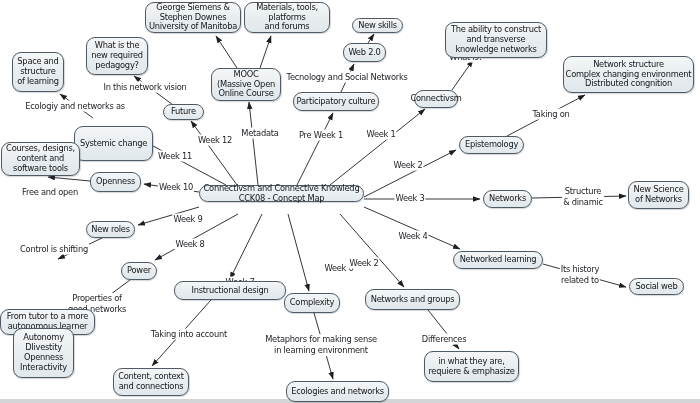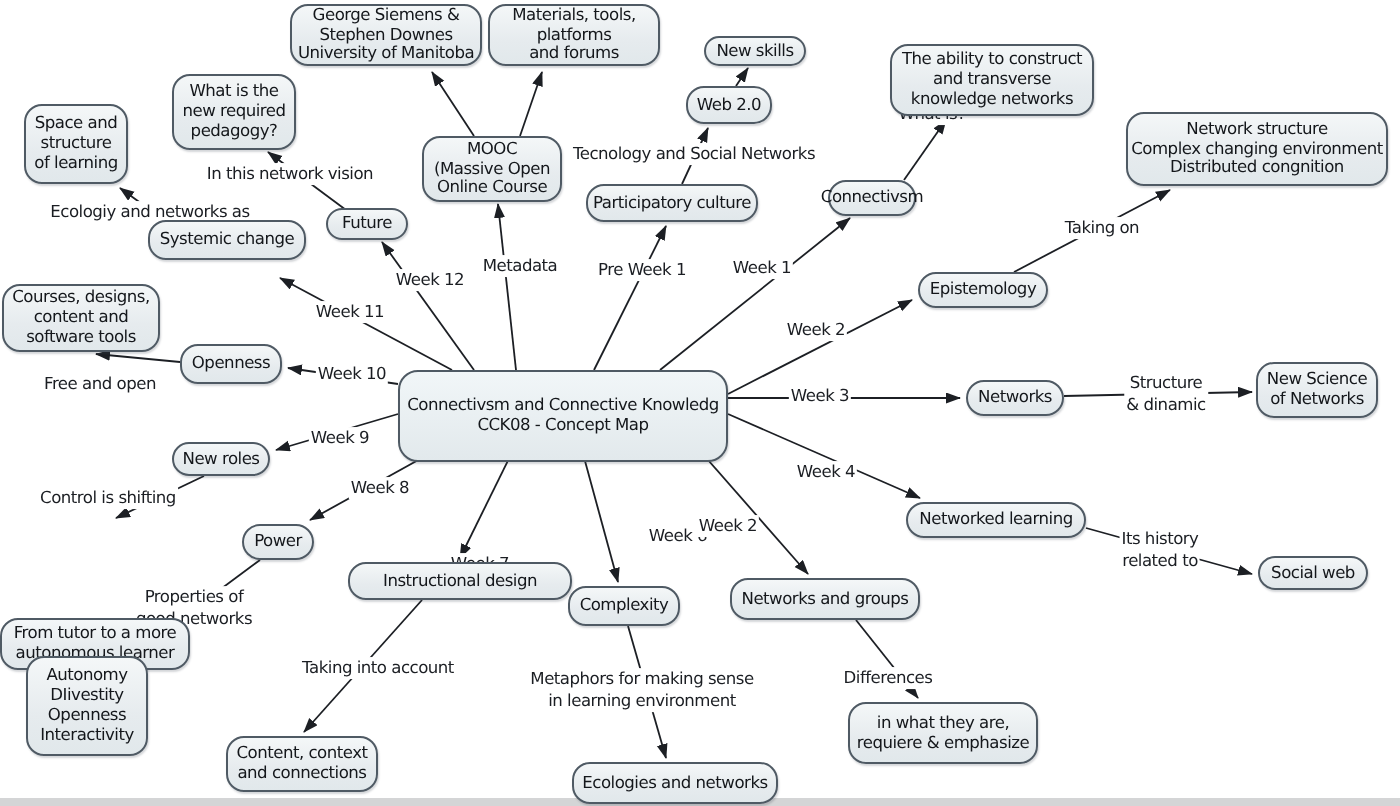--- a/index.html
+++ b/index.html
@@ -80,21 +80,21 @@
       <div class="edge-label" style="left: 321px; top: 135px;">Pre Week 1</div>
       <div class="edge-label" style="left: 381px; top: 134px;">Week 1</div>
       <div class="edge-label" style="left: 215px; top: 140px;">Week 12</div>
       <div class="edge-label" style="left: 175px; top: 156px;">Week 11</div>
       <div class="edge-label" style="left: 408px; top: 165px;">Week 2</div>
       <div class="edge-label" style="left: 176px; top: 187px;">Week 10</div>
       <div class="edge-label" style="left: 410px; top: 198px;">Week 3</div>
       <div class="edge-label" style="left: 50px; top: 192px;">Free and open</div>
       <div class="edge-label" style="left: 583px; top: 197px;">Structure
 &amp; dinamic</div>
-      <div class="edge-label" style="left: 170px; top: 219px;">Week 9</div>
+      <div class="edge-label" style="left: 188px; top: 219px;">Week 9</div>
       <div class="edge-label" style="left: 413px; top: 236px;">Week 4</div>
       <div class="edge-label" style="left: 190px; top: 244px;">Week 8</div>
       <div class="edge-label" style="left: 54px; top: 249px;">Control is shifting</div>
       <div class="edge-label" style="left: 240px; top: 258px; margin-top: 24px;">Week 7</div>
       <div class="edge-label" style="left: 299px; top: 268px; margin-left: 40px;">Week 6</div>
       <div class="edge-label" style="left: 364px; top: 263px;">Week 2</div>
       <div class="edge-label" style="left: 580px; top: 275px;">Its history
 related to</div>
       <div class="edge-label" style="left: 97px; top: 304px;">Properties of
 good networks</div>
@@ -123,27 +123,27 @@
 of learning</div>
       <div class="node" style="left: 86px; top: 37px; width: 62px; height: 38px;">What is the
 new required
 pedagogy?</div>
       <div class="node" style="left: 211px; top: 68px; width: 70px; height: 33px;">MOOC
 (Massive Open
 Online Course</div>
       <div class="node" style="left: 293px; top: 92px; width: 86px; height: 19px;">Participatory culture</div>
       <div class="node" style="left: 414px; top: 90px; width: 44px; height: 18px;">Connectivsm</div>
       <div class="node" style="left: 163px; top: 104px; width: 41px; height: 16px;">Future</div>
-      <div class="node" style="left: 74px; top: 110px; width: 79px; height: 20px;">Systemic change</div>
+      <div class="node" style="left: 74px; top: 126px; width: 79px; height: 35px;">Systemic change</div>
       <div class="node" style="left: 459px; top: 136px; width: 65px; height: 18px;">Epistemology</div>
       <div class="node" style="left: 1px; top: 142px; width: 79px; height: 34px;">Courses, designs,
 content and
 software tools</div>
       <div class="node" style="left: 90px; top: 172px; width: 51px; height: 20px;">Openness</div>
-      <div class="node main" style="left: 199px; top: 185px; width: 165px; height: 46px;">Connectivsm and Connective Knowledg
+      <div class="node main" style="left: 199px; top: 185px; width: 165px; height: 17px;">Connectivsm and Connective Knowledg
 CCK08 - Concept Map</div>
       <div class="node" style="left: 483px; top: 190px; width: 49px; height: 18px;">Networks</div>
       <div class="node" style="left: 628px; top: 181px; width: 61px; height: 28px;">New Science
 of Networks</div>
       <div class="node" style="left: 86px; top: 221px; width: 49px; height: 17px;">New roles</div>
       <div class="node" style="left: 453px; top: 251px; width: 90px; height: 18px; text-align: center;">Networked learning</div>
       <div class="node" style="left: 629px; top: 278px; width: 55px; height: 17px;">Social web</div>
       <div class="node" style="left: 0px; top: 261px; width: 95px; height: 26px; margin-top: 48px;">From tutor to a more
 autonomous learner</div>
       <div class="node" style="left: 121px; top: 262px; width: 36px; height: 18px;">Power</div>

